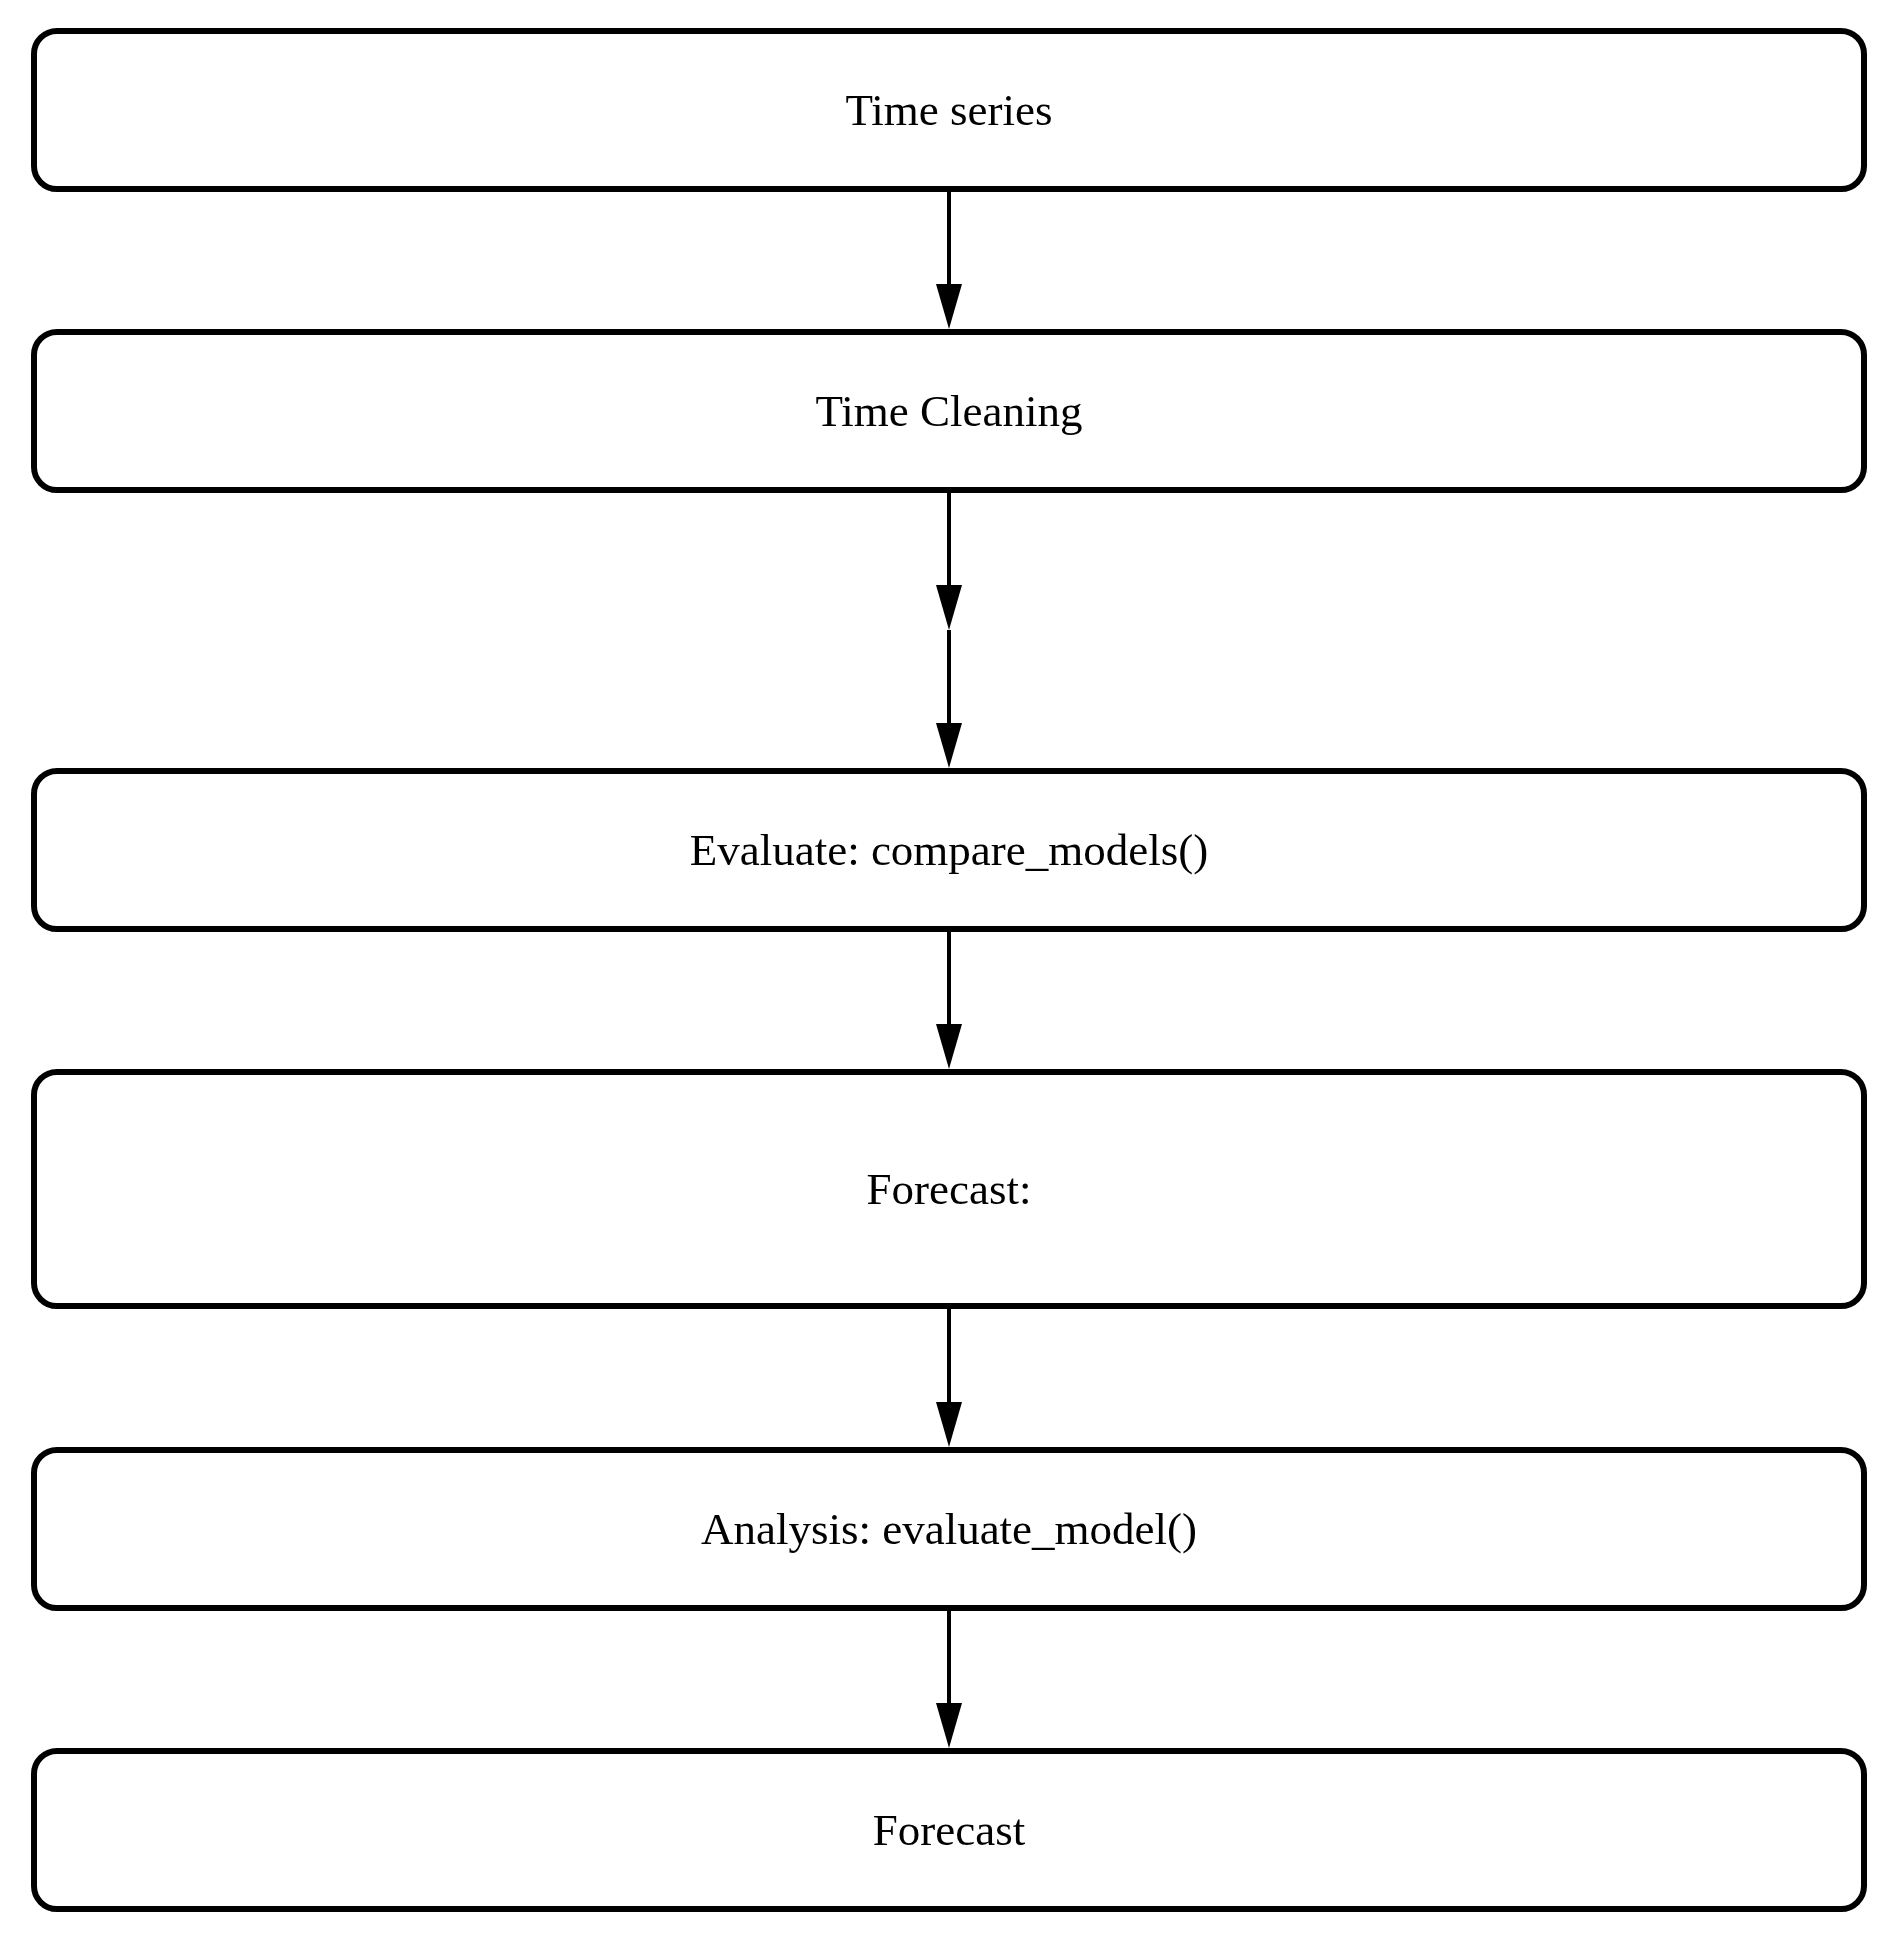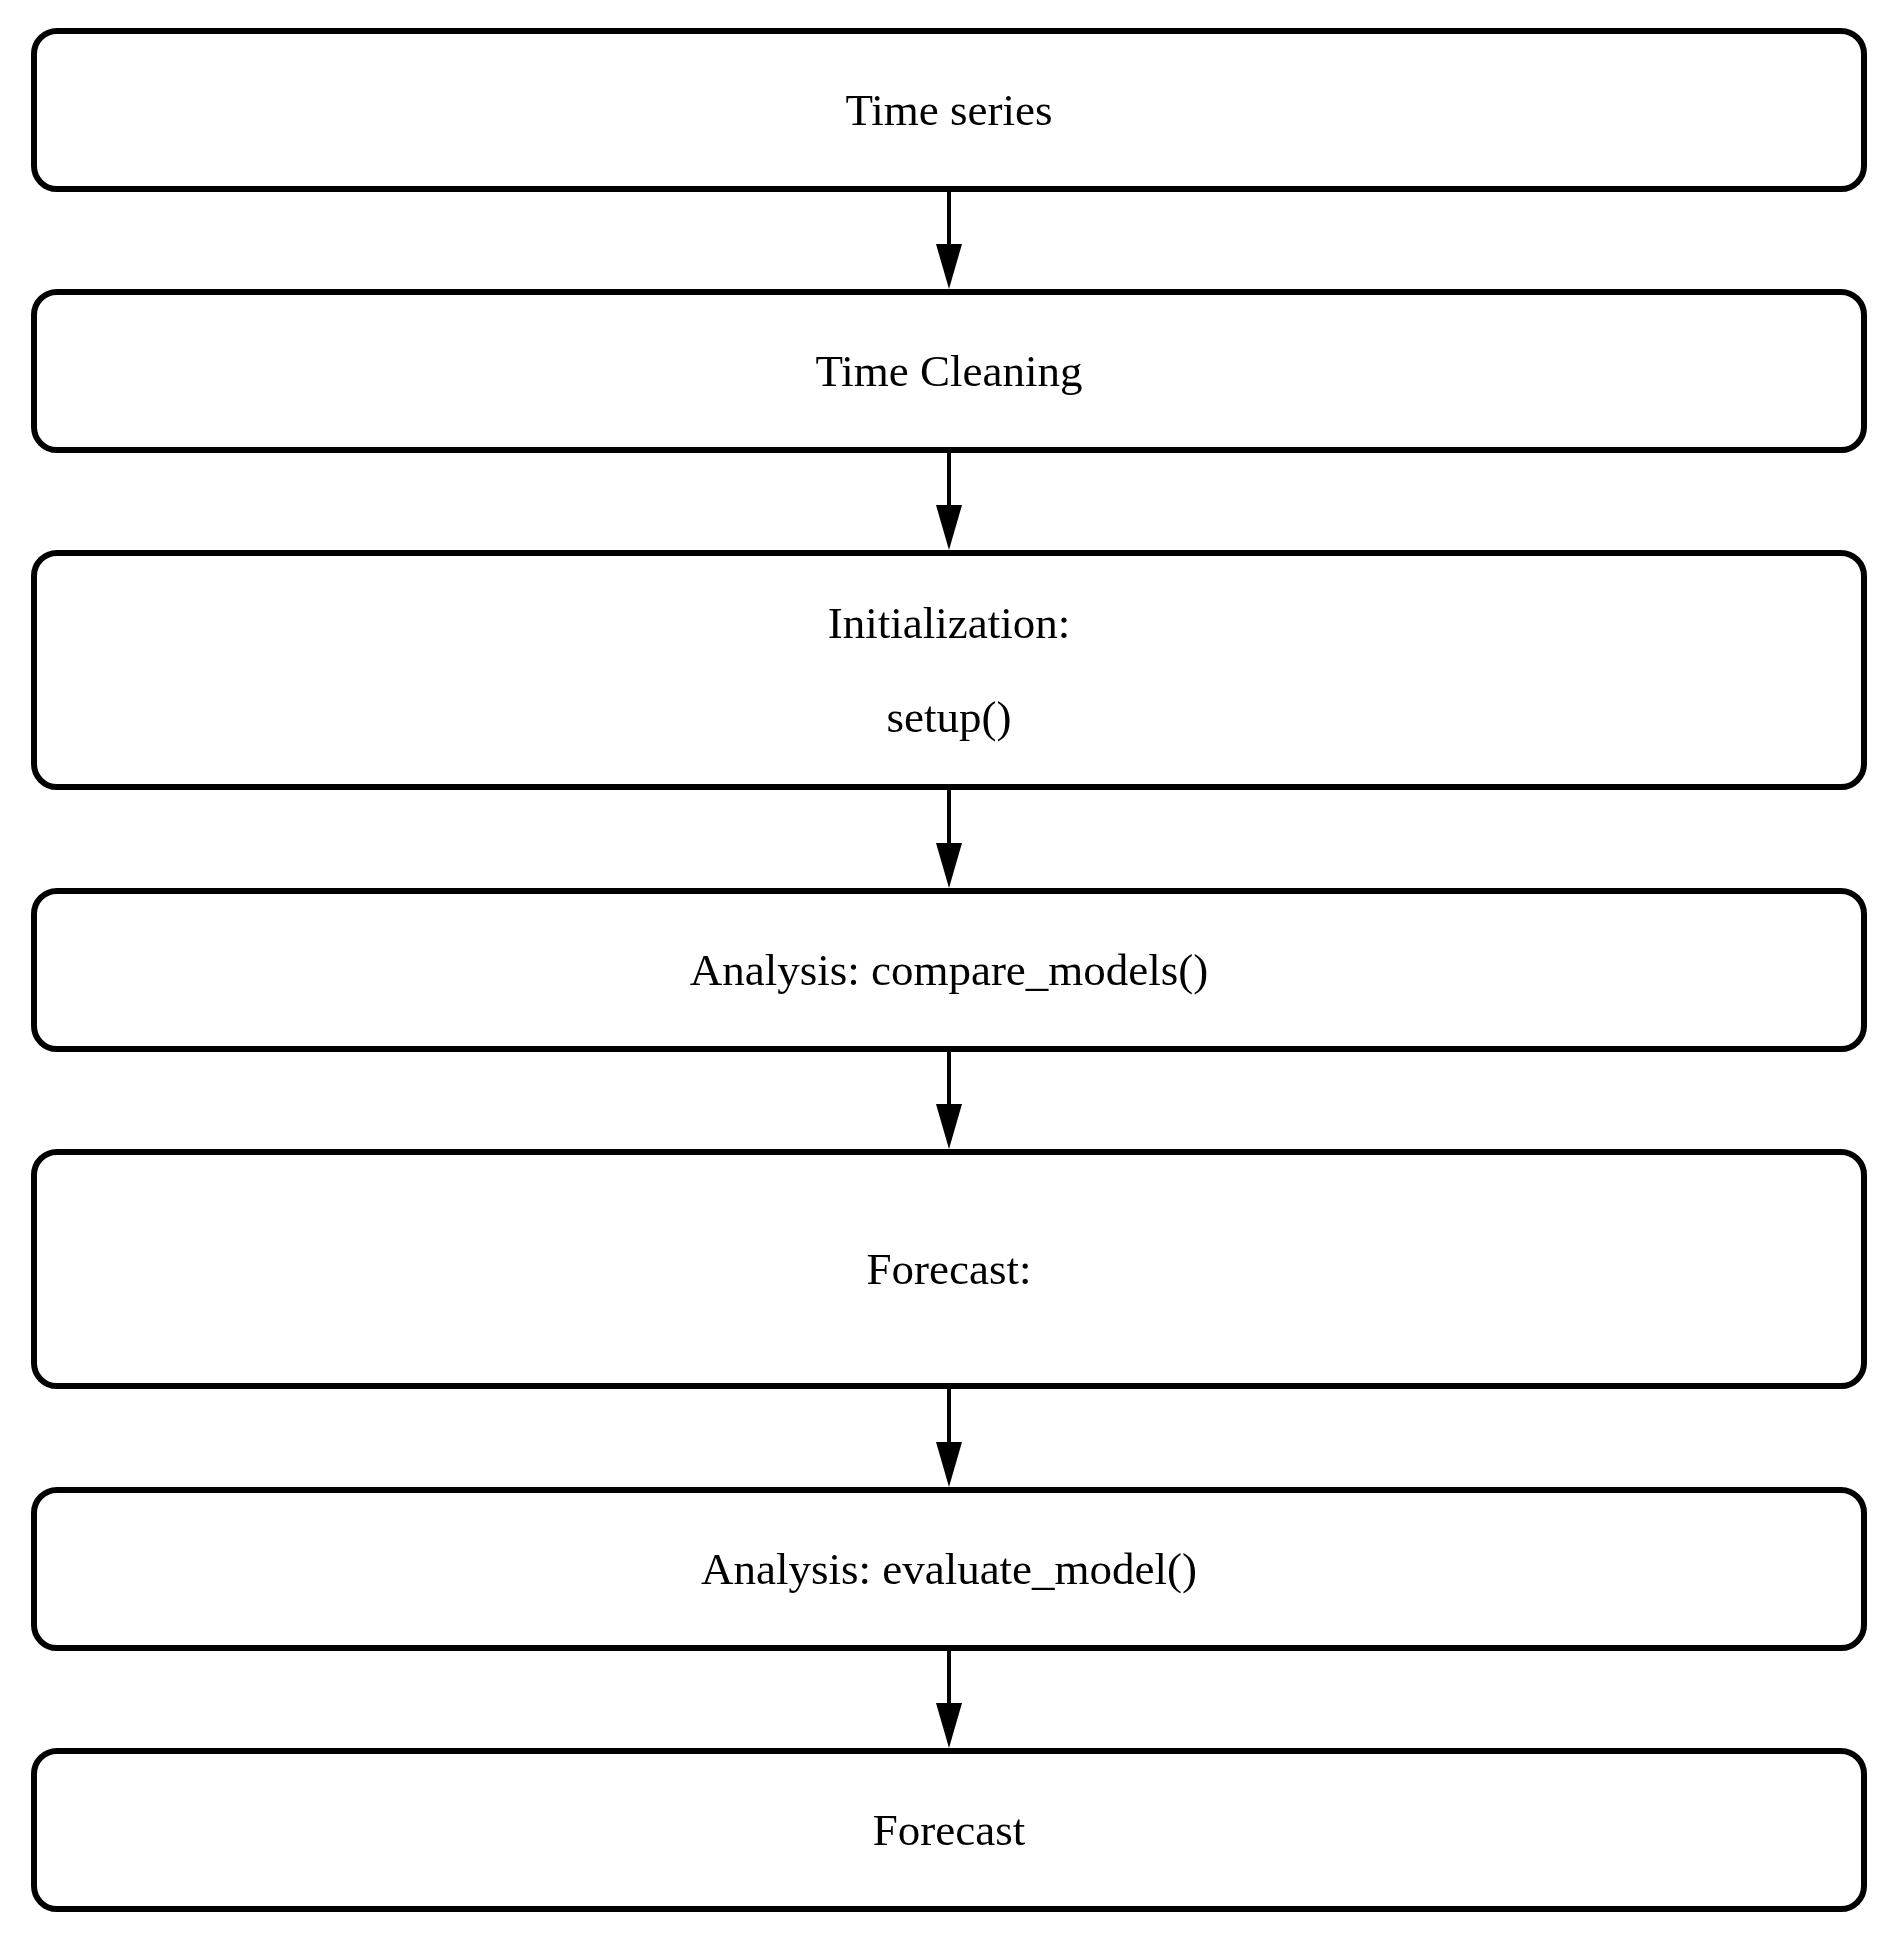--- a/index.html
+++ b/index.html
@@ -82,32 +82,28 @@
 
   <div class="node">
     <div class="line">Time Cleaning</div>
   </div>
 
   <div class="arrow">
     <div class="shaft"></div>
     <div class="head"></div>
   </div>
 
-  <div class="node tall">
-    <div class="line">Initialization:</div>
-    <div class="line">setup()</div>
-  </div>
 
   <div class="arrow">
     <div class="shaft"></div>
     <div class="head"></div>
   </div>
 
   <div class="node">
-    <div class="line">Analysis: compare_models()</div>
+    <div class="line">Evaluate: compare_models()</div>
   </div>
 
   <div class="arrow">
     <div class="shaft"></div>
     <div class="head"></div>
   </div>
 
   <div class="node tall">
     <div class="line">Forecast:</div>
   </div>

